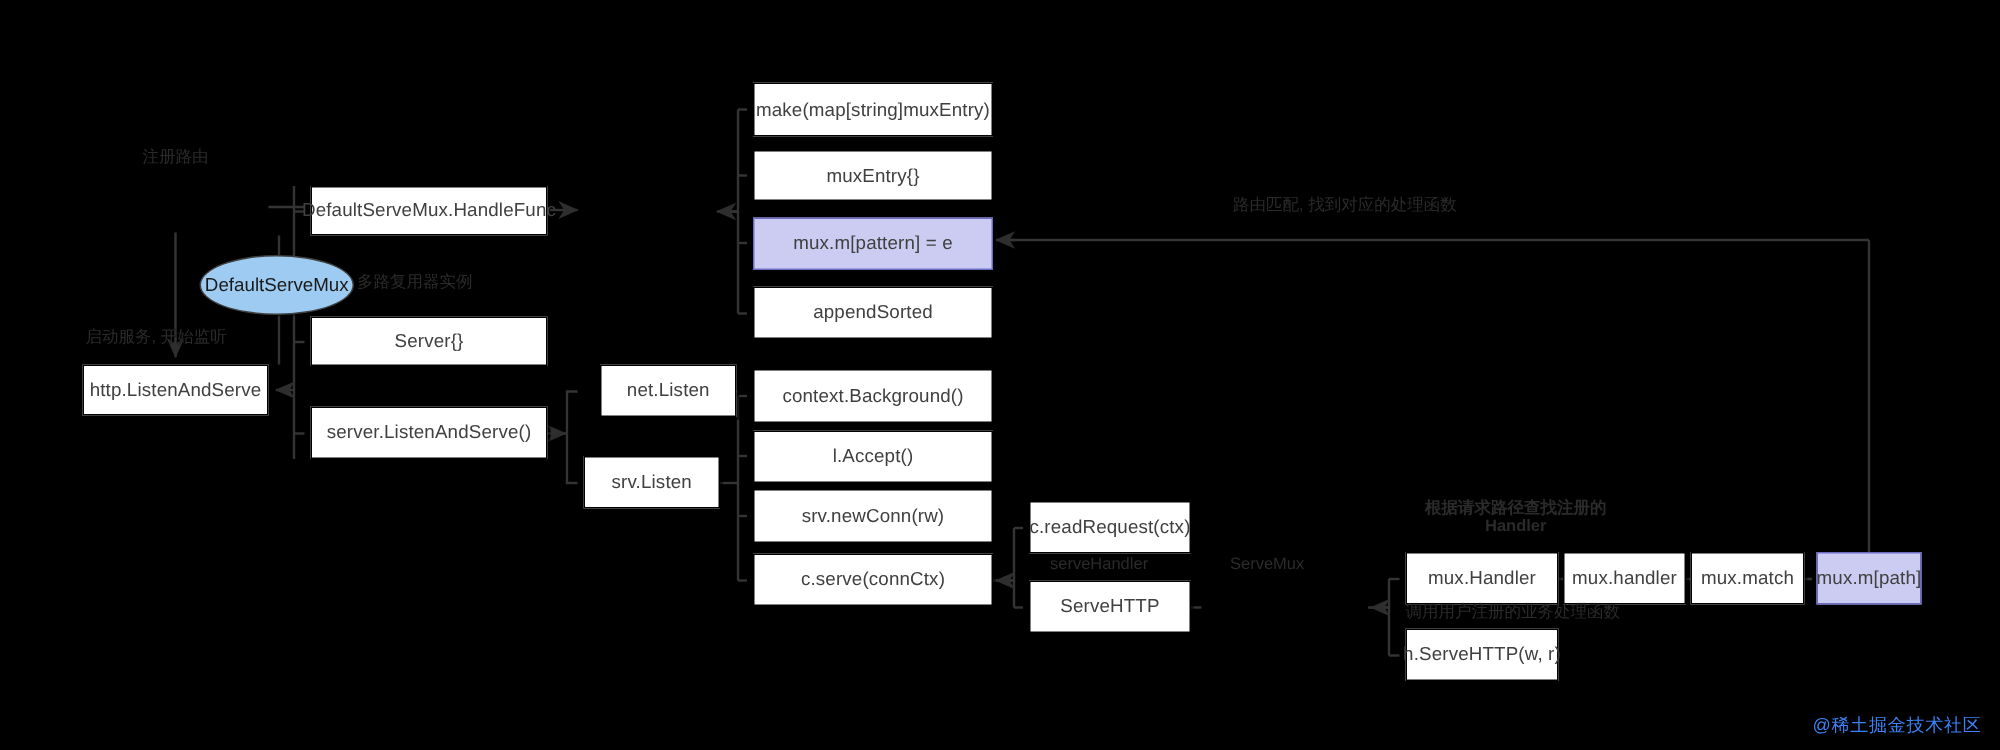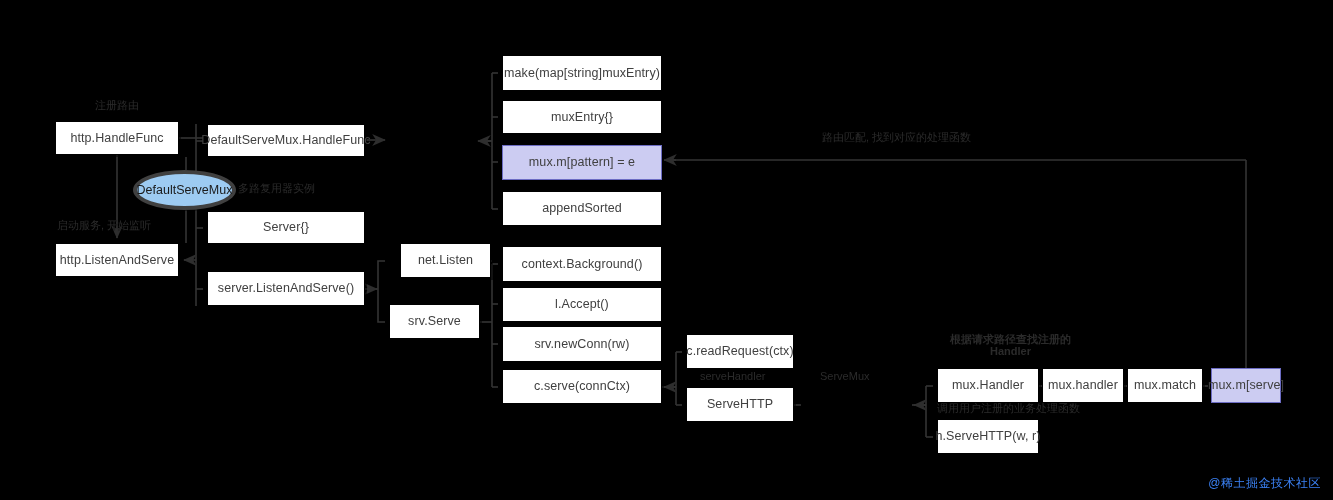--- a/index.html
+++ b/index.html
@@ -13,21 +13,21 @@
     background:#ffffff;border:1px solid #000000;
     display:flex;align-items:center;justify-content:center;
     font-size:12.5px;color:#404040;letter-spacing:.1px;
     text-align:center;line-height:1.15;
     box-shadow:2px 2px 0 rgba(0,0,0,.55);
     white-space:nowrap;
   }
   .node.purple{background:#ccccf2;border-color:#6c6cc4;}
   .ellipse{
     position:absolute;box-sizing:border-box;
-    background:#9dcbf2;border:4px solid #404040;
+    background:#9dcbf2;border:1px solid #404040;
     border-radius:50%;
     display:flex;align-items:center;justify-content:center;
     font-size:12.5px;color:#1a1a1a;white-space:nowrap;
     box-shadow:1px 1px 0 rgba(0,0,0,.5);
   }
   .elabel{
     position:absolute;
     font-size:11px;color:#2b2b2b;
     white-space:nowrap;line-height:1.25;
     text-align:center;
@@ -112,36 +112,35 @@
       <path d="M1124,386 L1127,386"></path>
       <path d="M1203,386 L1208,386"></path>
 
       <path d="M1246,368 L1246,160"></path>
       <path d="M1246,160 L668,160"></path>
       <path d="M676,160 L664,160" marker-end="url(#arr)"></path>
       <circle cx="1246" cy="372" r="3.4" fill="#2e2e2e" stroke="none"></circle>
     </g>
   </svg>
 
-  <div class="node" style="left:55px;top:121px;width:124px;height:34px;">http.HandleFunc</div>
 
   <div class="node" style="left:55px;top:243px;width:124px;height:34px;">http.ListenAndServe</div>
 
   <div class="ellipse" style="left:133px;top:170px;width:103px;height:40px;">DefaultServeMux</div>
 
   <div class="node" style="left:207px;top:124px;width:158px;height:33px;">DefaultServeMux.HandleFunc</div>
 
   <div class="node" style="left:207px;top:211px;width:158px;height:33px;">Server{}</div>
 
   <div class="node" style="left:207px;top:271px;width:158px;height:35px;">server.ListenAndServe()</div>
 
 
   <div class="node" style="left:400px;top:243px;width:91px;height:35px;">net.Listen</div>
 
-  <div class="node" style="left:389px;top:304px;width:91px;height:35px;">srv.Serve</div>
+  <div class="node" style="left:389px;top:304px;width:91px;height:35px;">srv.Listen</div>
 
   <div class="node" style="left:502px;top:55px;width:160px;height:36px;">make(map[string]muxEntry)</div>
 
   <div class="node" style="left:502px;top:100px;width:160px;height:34px;">muxEntry{}</div>
 
   <div class="node purple" style="left:502px;top:145px;width:160px;height:35px;">mux.m[pattern] = e</div>
 
   <div class="node" style="left:502px;top:191px;width:160px;height:35px;">appendSorted</div>
 
   <div class="node" style="left:502px;top:246px;width:160px;height:36px;">context.Background()</div>
@@ -156,21 +155,21 @@
 
   <div class="node" style="left:686px;top:387px;width:108px;height:35px;">ServeHTTP</div>
 
 
   <div class="node" style="left:937px;top:368px;width:102px;height:35px;">mux.Handler</div>
 
   <div class="node" style="left:1042px;top:368px;width:82px;height:35px;">mux.handler</div>
 
   <div class="node" style="left:1127px;top:368px;width:76px;height:35px;">mux.match</div>
 
-  <div class="node purple" style="left:1211px;top:368px;width:70px;height:35px;">mux.m[serve]</div>
+  <div class="node purple" style="left:1211px;top:368px;width:70px;height:35px;">mux.m[path]</div>
 
   <div class="node" style="left:937px;top:419px;width:102px;height:35px;">h.ServeHTTP(w, r)</div>
 
   <div class="elabel" style="left:95px;top:99px;">注册路由</div>
 
   <div class="elabel" style="left:57px;top:219px;">启动服务, 开始监听</div>
 
   <div class="elabel" style="left:238px;top:182px;text-align:center;">多路复用器实例</div>
 
   <div class="elabel" style="left:822px;top:131px;">路由匹配, 找到对应的处理函数</div>

